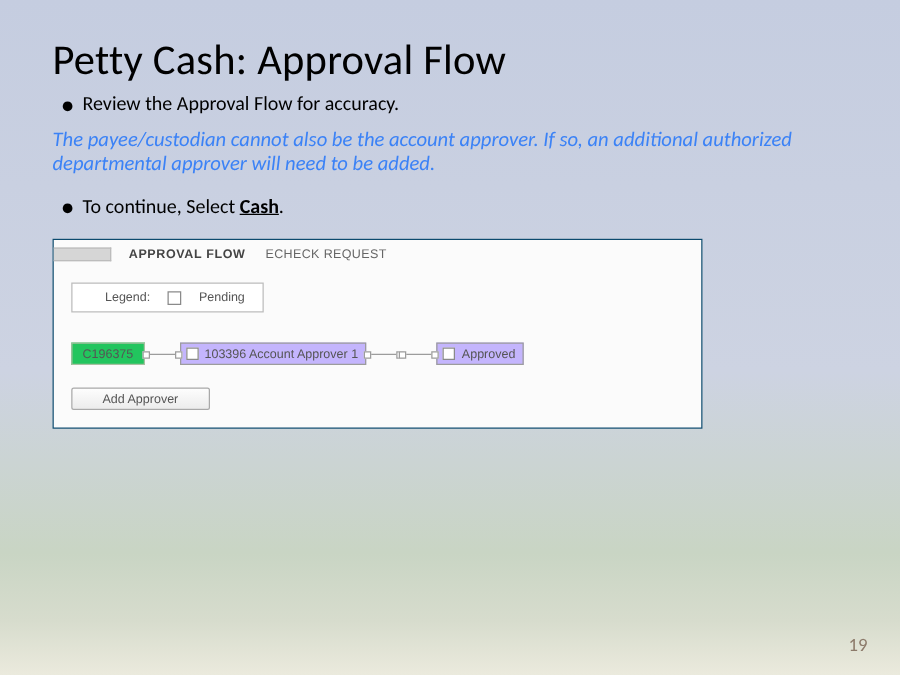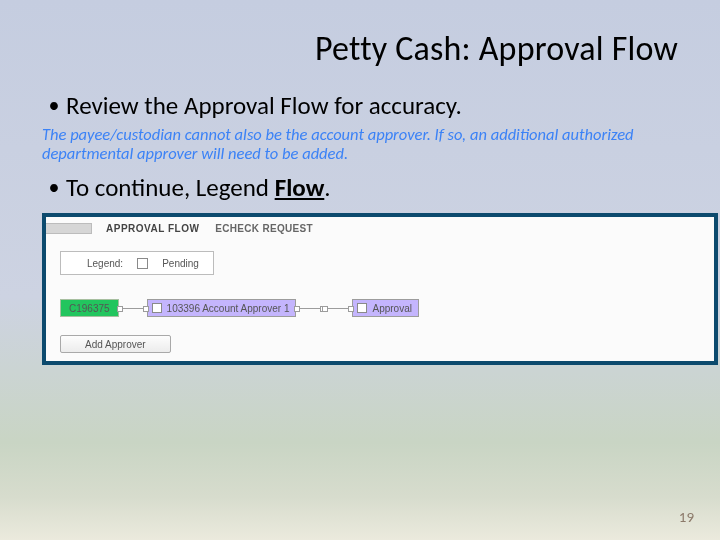--- a/index.html
+++ b/index.html
@@ -10,58 +10,57 @@
     position: relative;
     overflow: hidden;
   }
   .slide {
     padding: 28px 42px 0 42px;
   }
   .title {
     font-size: 34px;
     font-weight: 400;
     color: #000;
-    text-align: right;
-    margin-bottom: 22px;
+    text-align: left;
     letter-spacing: 0.2px;
   }
   .bullet-row {
     display: flex;
     align-items: flex-start;
     margin-bottom: 4px;
   }
   .bullet-dot {
     font-size: 22px;
     line-height: 30px;
     width: 24px;
     text-align: center;
     color: #000;
   }
   .bullet-text {
-    font-size: 25px;
+    font-size: 16px;
     color: #000;
     line-height: 30px;
   }
   .note {
     font-size: 16.5px;
     font-style: italic;
     color: #3b82f6;
     line-height: 19px;
     margin: 2px 0 10px 0;
     max-width: 610px;
   }
   .bullet-text .u { text-decoration: underline; }
   .bullet-text .b { font-weight: 700; }
 
   .panel {
     margin: 10px 0 0 0;
-    width: 676px;
+    width: 520px;
     height: 152px;
     background: #fbfbfb;
-    border: 4px solid #0c4a6e;
+    border: 1px solid #0c4a6e;
     position: relative;
     font-family: Verdana, Arial, sans-serif;
     font-size: 10px;
     color: #555;
   }
   .panel-top {
     display: flex;
     align-items: center;
     height: 22px;
     padding-left: 0;
@@ -73,21 +72,21 @@
     border-left: none;
     margin-right: 14px;
   }
   .top-title {
     font-weight: 700;
     letter-spacing: 0.5px;
     margin-right: 16px;
     color: #444;
   }
   .top-sub {
-    font-weight: 700;
+    font-weight: 400;
     color: #666;
     letter-spacing: 0.3px;
   }
 
   .legend-box {
     position: absolute;
     top: 34px; left: 14px;
     width: 154px; height: 24px;
     background: #fff;
     border: 1px solid #bcbcbc;
@@ -178,21 +177,21 @@
   <div class="bullet-row">
     <div class="bullet-dot">•</div>
     <div class="bullet-text">Review the Approval Flow for accuracy.</div>
   </div>
 
   <div class="note">The payee/custodian cannot also be the account approver. If so, an additional authorized departmental approver will need to be added.</div>
 
   <div class="bullet-row">
     <div class="bullet-dot">•</div>
     <div class="bullet-text">
-      <span>To continue, Legend </span><span class="b u">Flow</span><span>.</span>
+      <span>To continue, Select </span><span class="b u">Cash</span><span>.</span>
     </div>
   </div>
 
   <div class="panel">
     <div class="panel-top">
       <div class="top-stub"></div>
       <div class="top-title">APPROVAL FLOW</div>
       <div class="top-sub">ECHECK REQUEST</div>
     </div>
 
@@ -206,21 +205,21 @@
       <div class="chip start">C196375</div>
       <div class="conn"></div>
       <div class="chip">
         <span class="sq"></span>
         <span>103396 Account Approver 1</span>
       </div>
       <div class="conn"></div>
       <div class="conn"></div>
       <div class="chip">
         <span class="sq"></span>
-        <span>Approval</span>
+        <span>Approved</span>
       </div>
     </div>
 
     <div class="add-btn">Add Approver</div>
   </div>
 </div>
 
 <div class="pagenum">19</div>
 
 </body></html>

